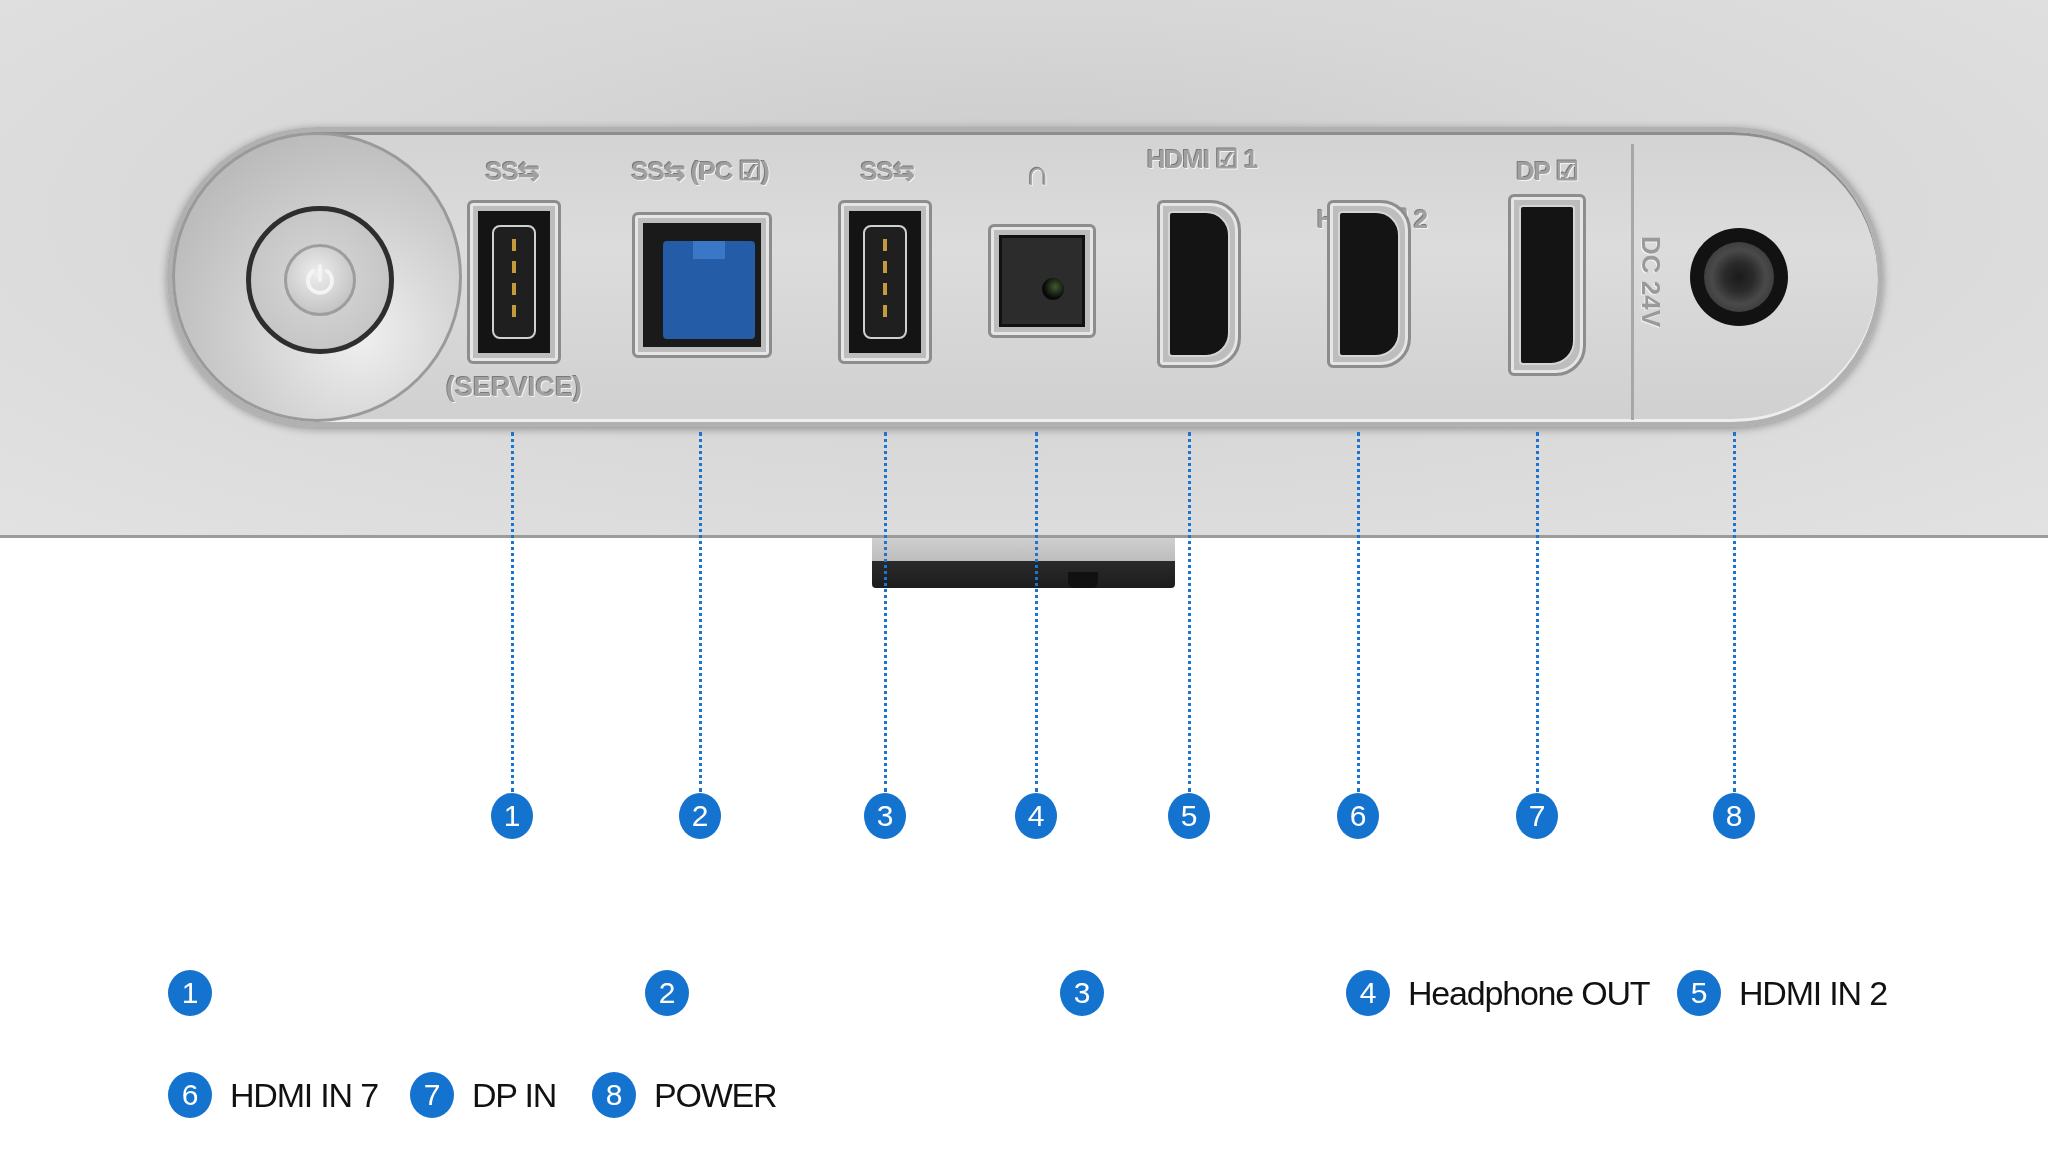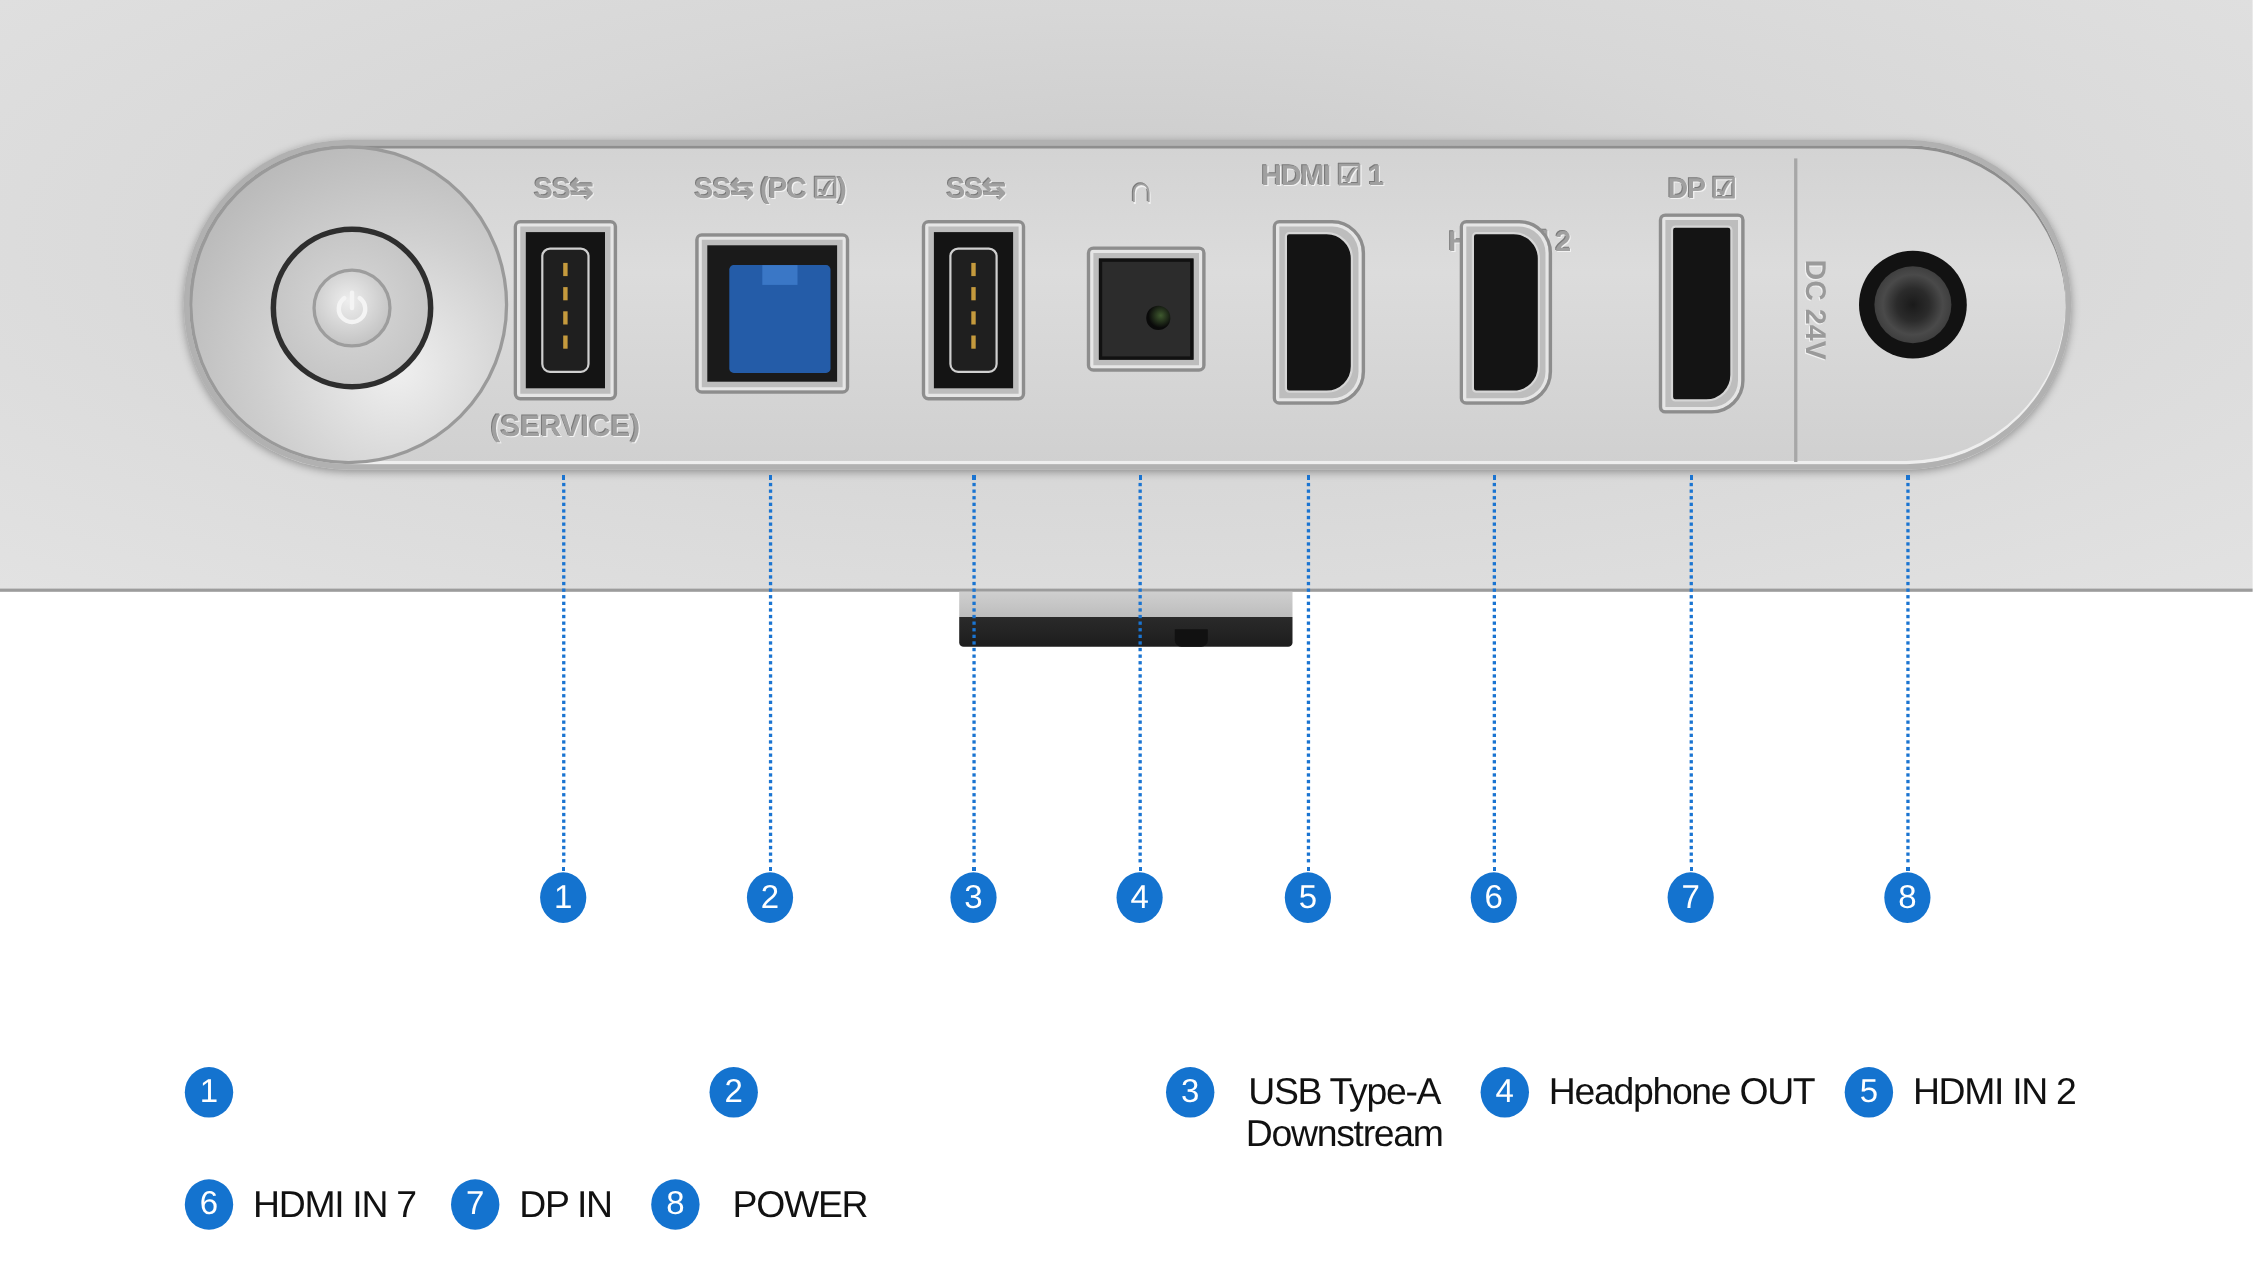--- a/index.html
+++ b/index.html
@@ -211,36 +211,34 @@
 <div class="num-badge" style="left:1734px; top:816px;">8</div>
 
 <div class="legend-item" style="left:168px; top:970px;">
   <div class="legend-badge">1</div>
 </div>
 <div class="legend-item" style="left:645px; top:970px;">
   <div class="legend-badge">2</div>
 </div>
 <div class="legend-item" style="left:1060px; top:970px;">
   <div class="legend-badge">3</div>
-  <div class="legend-text" style="white-space:pre-line; width:200px;">USB Type-A
-Downstream</div>
 </div>
 <div class="legend-item" style="left:1346px; top:970px;">
   <div class="legend-badge">4</div>
   <div class="legend-text" style="white-space:nowrap;">Headphone OUT</div>
 </div>
 <div class="legend-item" style="left:1677px; top:970px;">
   <div class="legend-badge">5</div>
   <div class="legend-text" style="white-space:nowrap;">HDMI IN 2</div>
 </div>
 
 <div class="legend-item" style="left:168px; top:1072px;">
   <div class="legend-badge">6</div>
   <div class="legend-text" style="white-space:nowrap;">HDMI IN 7</div>
 </div>
 <div class="legend-item" style="left:410px; top:1072px;">
   <div class="legend-badge">7</div>
   <div class="legend-text" style="white-space:nowrap;">DP IN</div>
 </div>
 <div class="legend-item" style="left:592px; top:1072px;">
   <div class="legend-badge">8</div>
-  <div class="legend-text" style="white-space:nowrap;margin-left:12px;">POWER</div>
+  <div class="legend-text" style="white-space:nowrap;">POWER</div>
 </div>
 
 </body></html>

